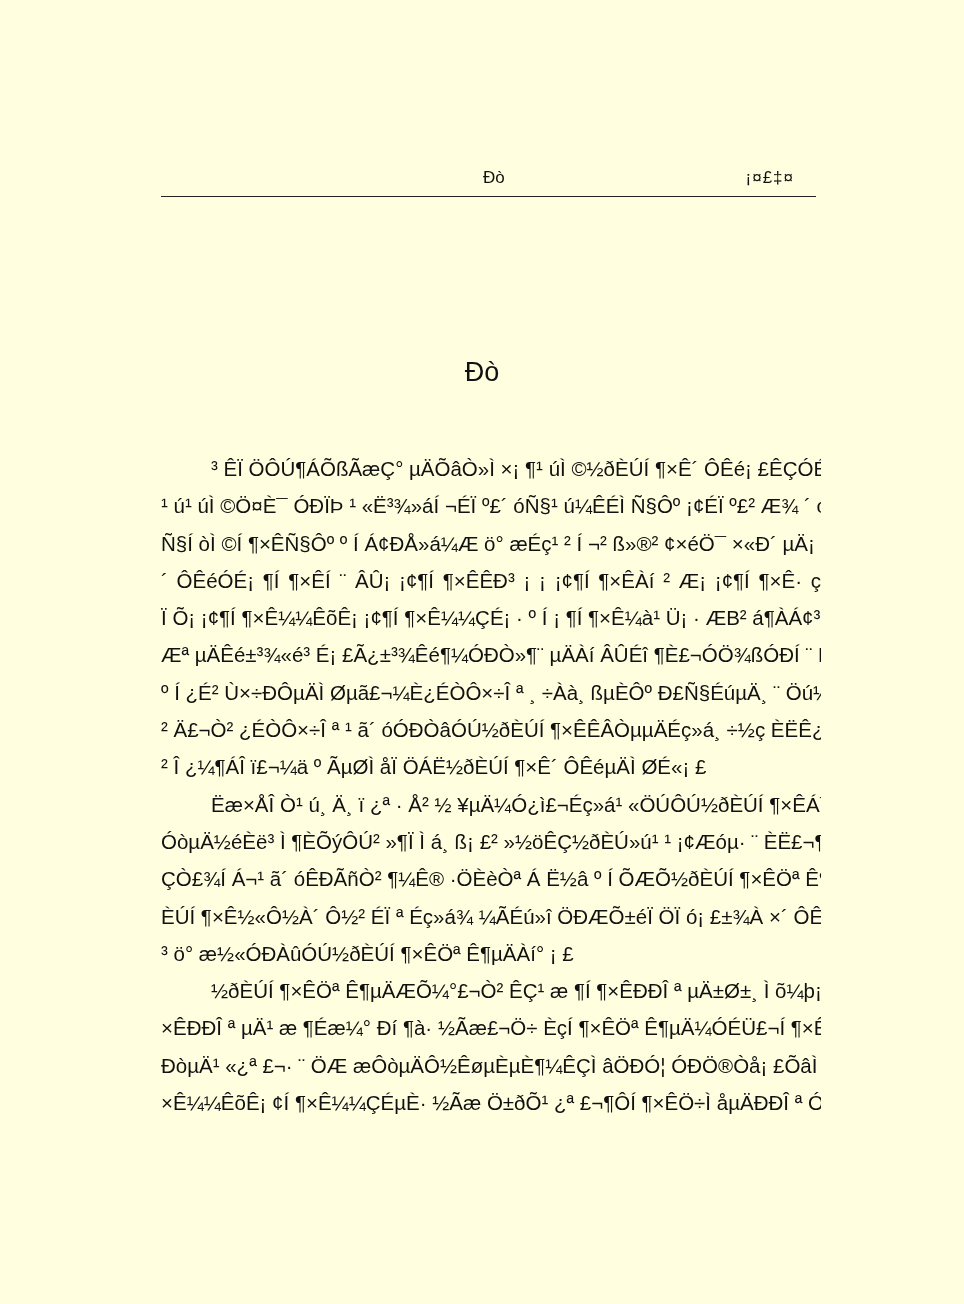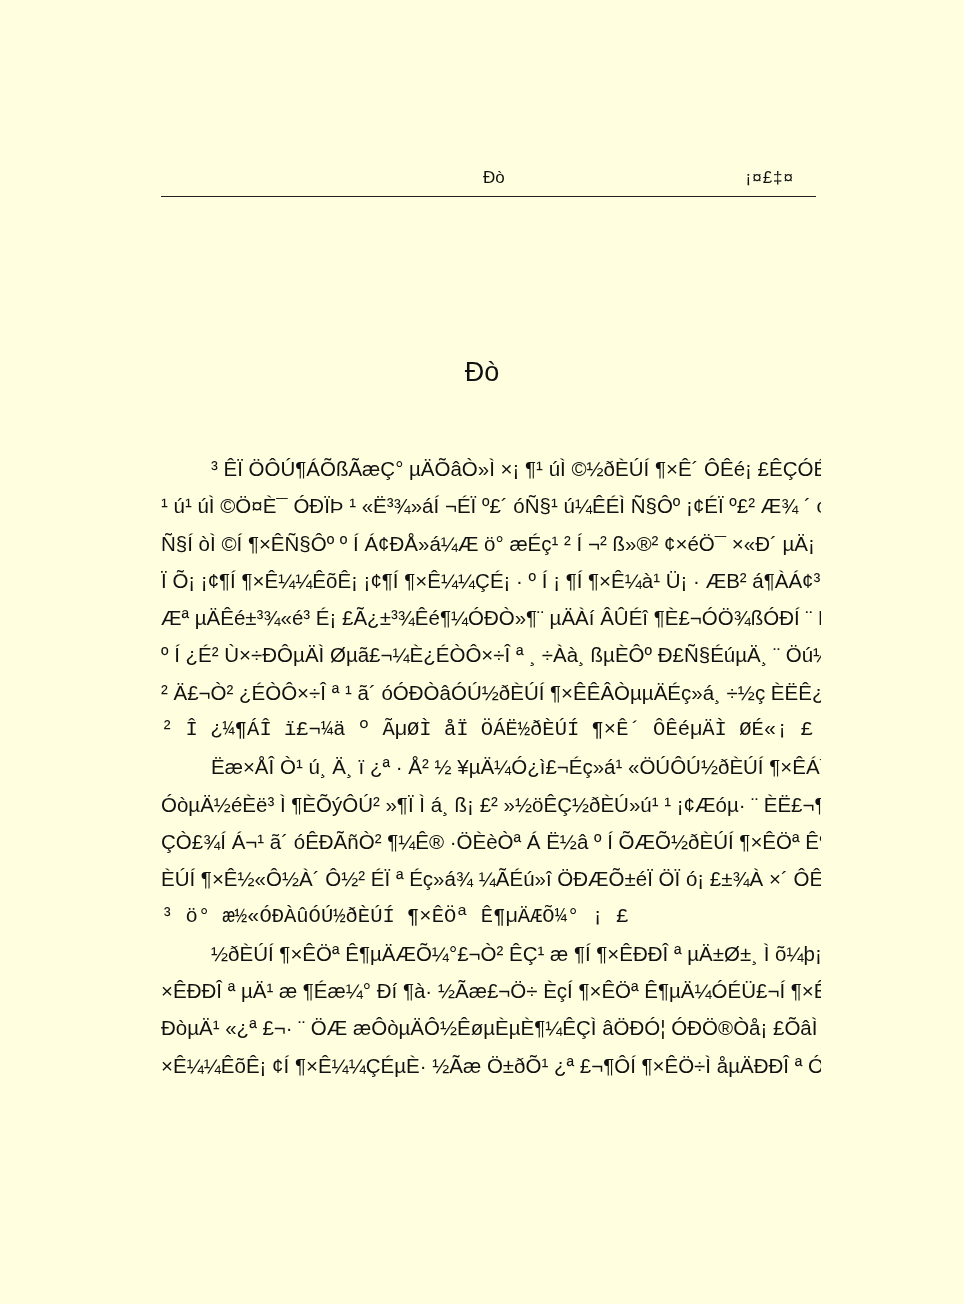--- a/index.html
+++ b/index.html
@@ -57,44 +57,44 @@
       white-space: nowrap;
       overflow: hidden;
       text-align: justify;
       text-align-last: justify;
     }
     .line.indent {
       padding-left: 50px;
     }
     .line.last {
       text-align-last: left;
-      font-family: Liberation Mono, monospace;
     }
   </style>
 </head>
 <body>
 
 <div class="page-header">
   <span class="header-center">Ðò</span>
   <span class="header-right">¡¤£‡¤</span>
 </div>
 
 <div class="chapter-title">Ðò</div>
 
 <div class="body-text">
   <div class="line indent">³ ÊÏ ÖÔÚ¶ÁÕßÃæÇ° µÄÕâÒ»Ì ×¡ ¶¹ úÌ ©½ðÈÚÍ ¶×Ê´ ÔÊé¡ £­ÊÇÓÉÖÐ</div>
   <div class="line">¹ ú¹ úÌ ©Ö¤È¯ ÓÐÏÞ ¹ «Ë³¾»áÍ ¬ÉÏ º£´ óÑ§¹ ú¼ÊÉÌ Ñ§Ôº ¡¢ÉÏ º£² Æ¾ ´ ó</div>
   <div class="line">Ñ§Í òÌ ©Í ¶×ÊÑ§Ôº º Í Á¢ÐÅ»á¼Æ ö° æÉç¹ ² Í ¬² ß»®² ¢×éÖ¯ ×«Ð´ µÄ¡ £</div>
+  <div class="line">´ ÔÊéÓÉ¡ ¶Í ¶×ÊÍ ¨ ÂÛ¡ ¡¢¶Í ¶×ÊÊÐ³ ¡ ¡ ¡¢¶Í ¶×ÊÀí ² Æ¡ ¡¢¶Í ¶×Ê· ç</div>
   <div class="line">Ï Õ¡ ¡¢¶Í ¶×Ê¼¼ÊõÊ¡ ¡¢¶Í ¶×Ê¼¼ÇÉ¡ · º Í ¡ ¶Í ¶×Ê¼à¹ Ü¡ · ÆB² á¶ÀÁ¢³ É</div>
   <div class="line">Æª µÄÊé±³¾«é³ É¡ £Ã¿±³¾Êé¶¼ÓÐÒ»¶¨ µÄÀí ÂÛÉî ¶È£¬ÓÖ¾ßÓÐÍ ¨ Ë×ÐÔ</div>
   <div class="line">º Í ¿É² Ù×÷ÐÔµÄÌ Øµã£¬¼È¿ÉÒÔ×÷Î ª ¸ ÷Àà¸ ßµÈÔº Ð£Ñ§ÉúµÄ¸ ¨ Öú½Ì</div>
   <div class="line">² Ä£¬Ò² ¿ÉÒÔ×÷Î ª ¹ ã´ óÓÐÒâÓÚ½ðÈÚÍ ¶×ÊÊÂÒµµÄÉç»á¸ ÷½ç ÈËÊ¿µÄ</div>
   <div class="line last">² Î ¿¼¶ÁÎ ï£¬¼ä º ÃµØÌ åÏ ÖÁË½ðÈÚÍ ¶×Ê´ ÔÊéµÄÌ ØÉ«¡ £</div>
   <div class="line indent">Ëæ×ÅÎ Ò¹ ú¸ Ä¸ ï ¿ª · Å² ½ ¥µÄ¼Ó¿ì£¬Éç»á¹ «ÖÚÔÚ½ðÈÚÍ ¶×ÊÁì</div>
   <div class="line">ÓòµÄ½éÈë³ Ì ¶ÈÕýÔÚ² »¶Ï Ì á¸ ß¡ £² »½öÊÇ½ðÈÚ»ú¹ ¹ ¡¢Æóµ· ¨ ÈË£¬¶ø</div>
   <div class="line">ÇÒ£¾Í Á¬¹ ã´ óÊÐÃñÒ² ¶¼Ê® ·ÖÈèÒª Á Ë½â º Í ÕÆÕ½ðÈÚÍ ¶×ÊÖª Ê¶¡ £²ð</div>
   <div class="line">ÈÚÍ ¶×Ê½«Ô½À´ Ô½² ÉÏ ª Éç»á¾ ¼ÃÉú»î ÖÐÆÕ±éÏ ÖÏ ó¡ £±¾À ×´ ÔÊéµÄ</div>
-  <div class="line last">³ ö° æ½«ÓÐÀûÓÚ½ðÈÚÍ ¶×ÊÖª Ê¶µÄÆÕ¼° ¡ £</div>
+  <div class="line last">³ ö° æ½«ÓÐÀûÓÚ½ðÈÚÍ ¶×ÊÖª Ê¶µÄÀí° ¡ £</div>
   <div class="line indent">½ðÈÚÍ ¶×ÊÖª Ê¶µÄÆÕ¼°£¬Ò² ÊÇ¹ æ ¶Í ¶×ÊÐÐÎ ª µÄ±Ø±¸ Ì õ¼þ¡ £¶</div>
   <div class="line">×ÊÐÐÎ ª µÄ¹ æ ¶Éæ¼° Ðí ¶à· ½Ãæ£¬Ö÷ ÈçÍ ¶×ÊÖª Ê¶µÄ¼ÓÉÜ£¬Í ¶×Ê³ Ì</div>
   <div class="line">ÐòµÄ¹ «¿ª £¬· ¨ ÖÆ æÔòµÄÔ½ÊøµÈµÈ¶¼ÊÇÌ âÖÐÓ¦ ÓÐÖ®Òå¡ £ÕâÌ ×´ Ô</div>
   <div class="line">×Ê¼¼ÊõÊ¡ ¢Í ¶×Ê¼¼ÇÉµÈ· ½Ãæ Ö±ðÕ¹ ¿ª £¬¶ÔÍ ¶×ÊÖ÷Ì åµÄÐÐÎ ª ÓëÍ ¶</div>
 </div>
 
 </body></html>

